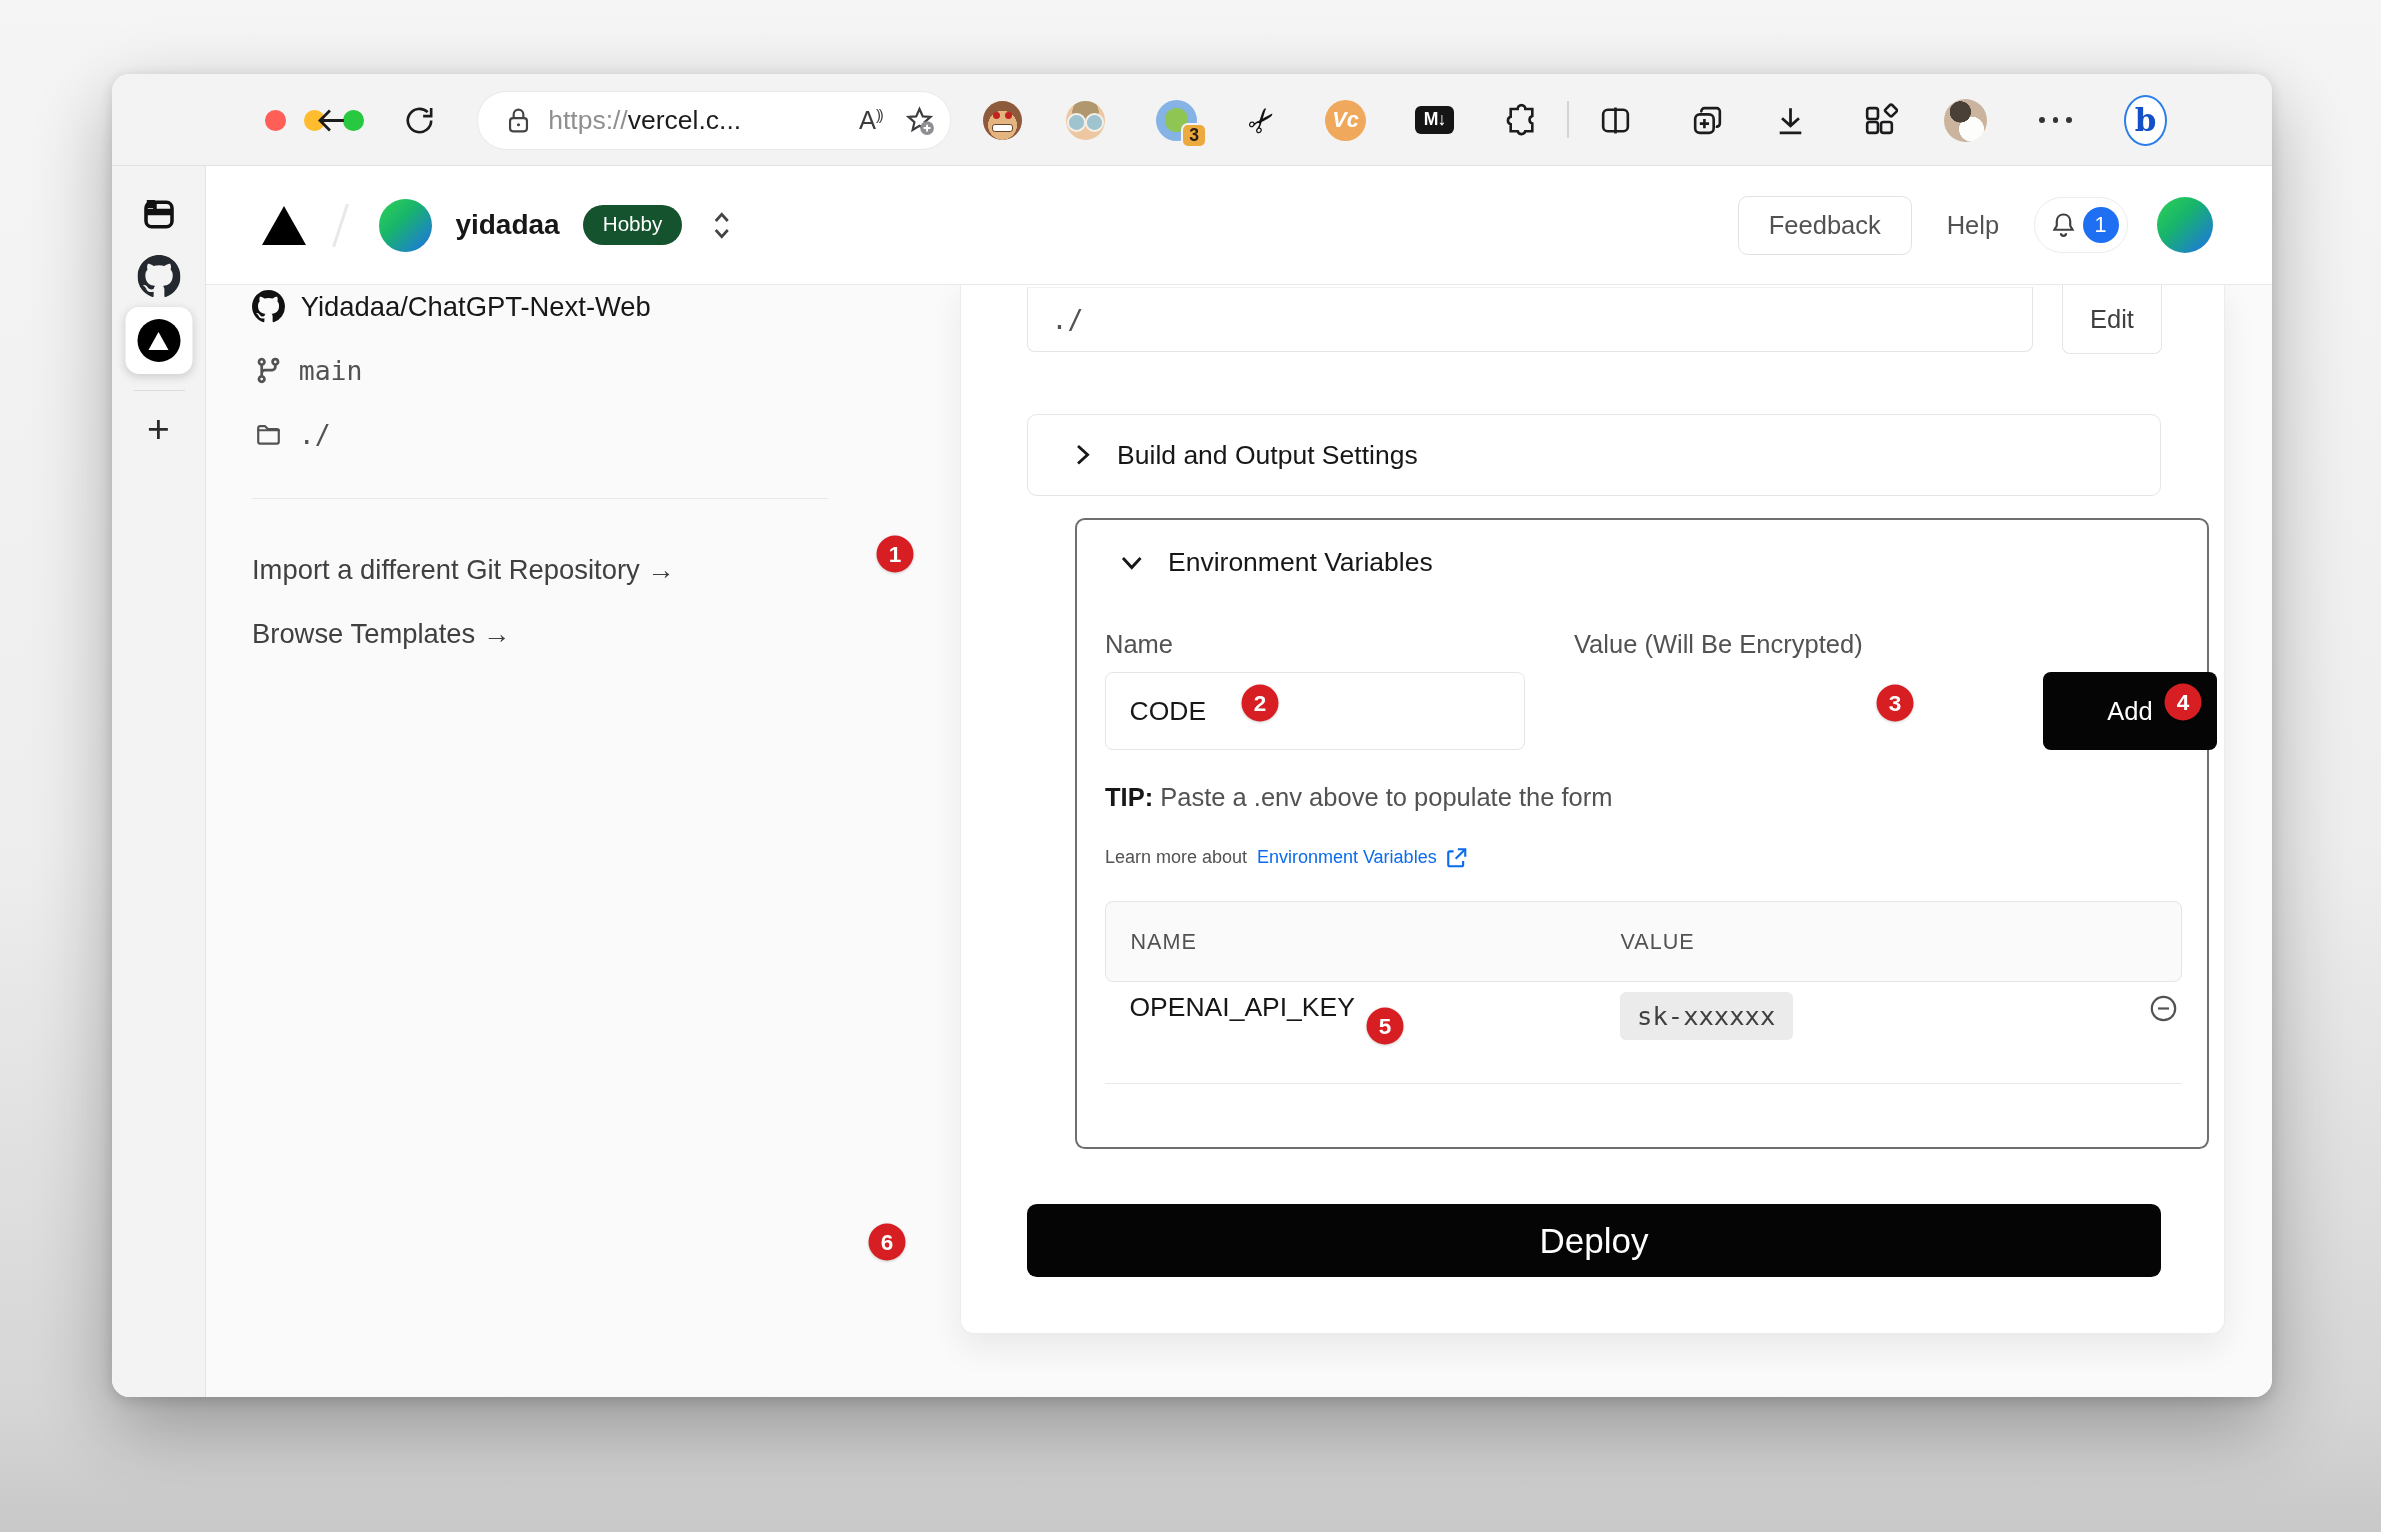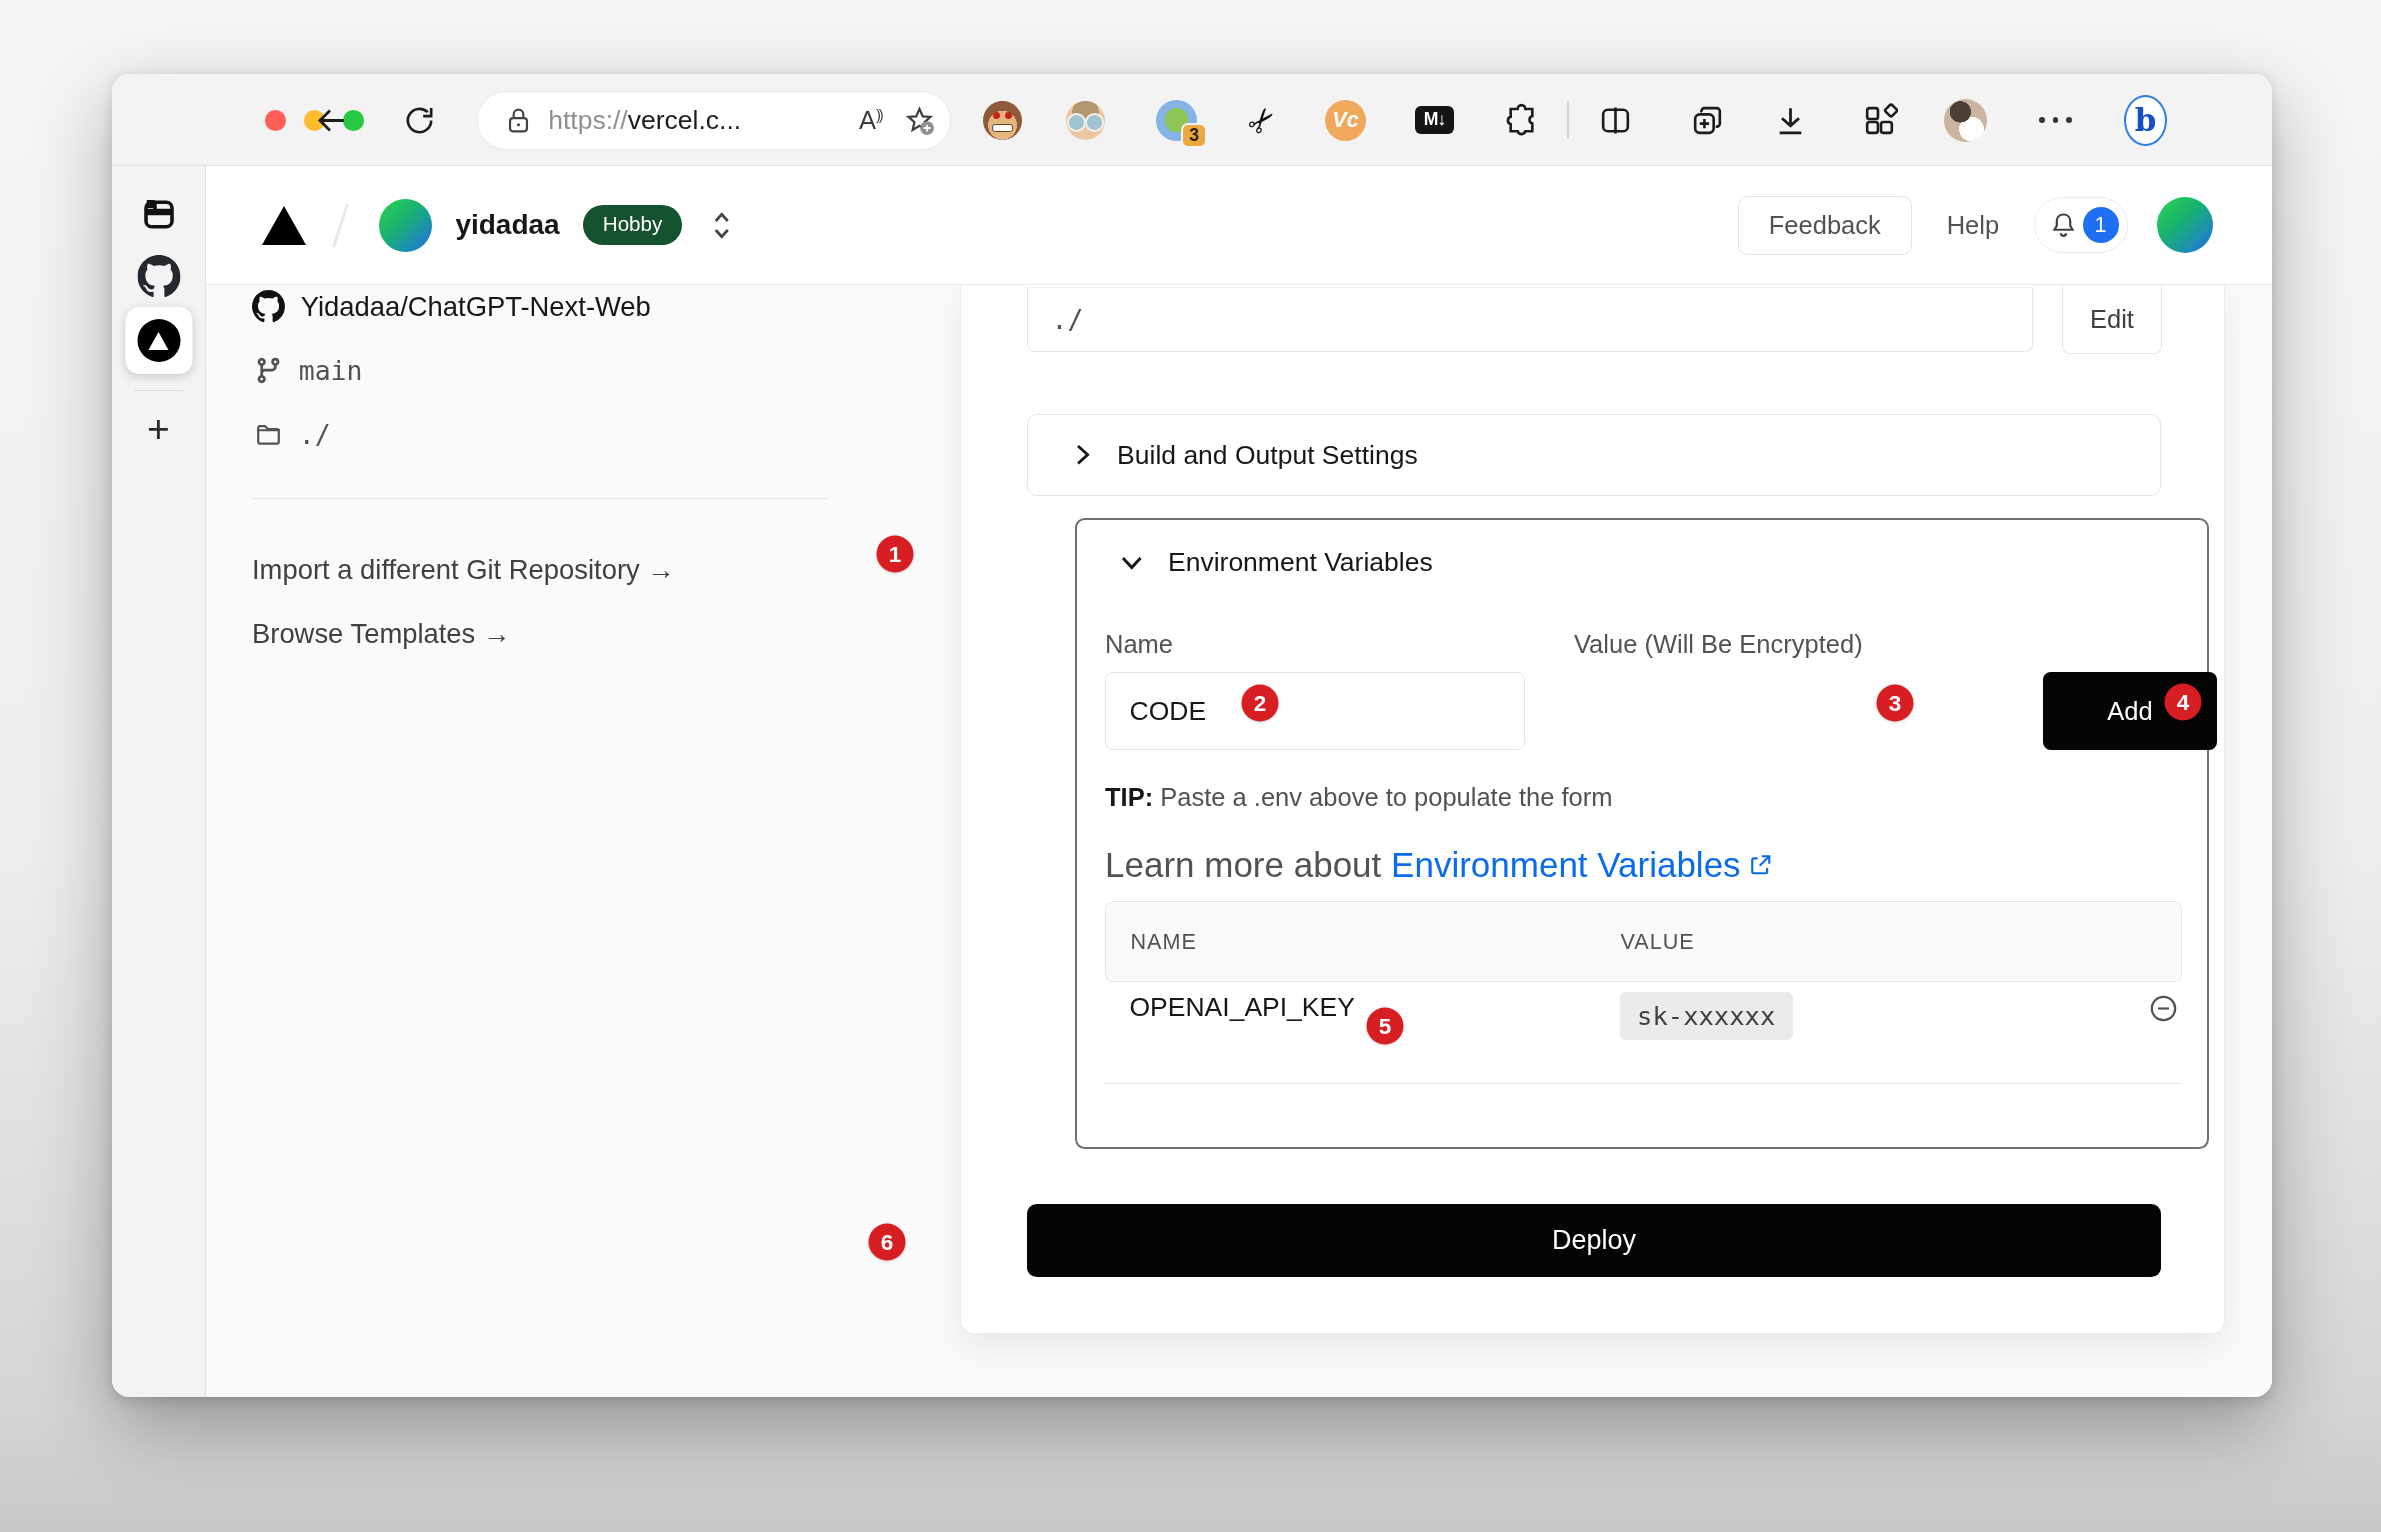--- a/index.html
+++ b/index.html
@@ -111,33 +111,33 @@
   .f-label { position:absolute; top:110px; font-size:25.5px; color:#525252; }
   .inputbox { position:absolute; background:#fff; border-radius:7.8px; display:flex; align-items:center; padding-left:23.5px;
     font-size:26.5px; color:#171717; }
   .code-input { left:28px; top:152px; width:420px; height:78px; border:1px solid #e5e5e5;text-align:right; }
   .value-input { left:497px; top:150px; width:421px; height:82px; border:2px solid #3f3f3f; }
   .caret { display:inline-block; width:2.9px; height:33px; background:#111; margin-left:1px; vertical-align:-5.9px; }
   .add-btn { position:absolute; left:966px; top:152px; width:174px; height:78px; background:#050505; border-radius:7.8px;
     color:#fff; font-size:25.5px; display:flex; align-items:center; justify-content:center; }
   .tip-line { position:absolute; left:28px; top:263px; font-size:25.5px; color:#525252; }
   .tip-line b { color:#171717; }
-  .learn-line { position:absolute; left:28px; top:325px; font-size:35px; color:#525252; display:flex; align-items:center; gap:9.8px; }
+  .learn-line { position:absolute; left:28px; top:325px; font-size:18px; color:#525252; display:flex; align-items:center; gap:9.8px; }
   .ext-link { color:#0a6bed; display:flex; align-items:center; gap:7.8px; }
   .env-table-head { position:absolute; left:28px; top:381px; width:1077px; height:81px; background:#fafafa;
     border:1px solid #e5e5e5; border-radius:7.8px; display:flex; align-items:center; }
   .th { font-size:21.6px; color:#525252; letter-spacing:1px; }
   .th-name { margin-left:24.5px; width:490px; } 
   .env-row { position:absolute; left:28px; top:472px; width:1077px; height:78px; display:flex; align-items:flex-start; }
   .env-row .rname { margin-left:24.5px; width:490px; font-size:26.5px; color:#171717; }
   .chip { background:#ebebeb; border-radius:5.9px; padding:8.8px 17.6px; font-size:25.5px; color:#404040; }
   .remove-btn { margin-left:auto; margin-right:2px; display:flex; }
   .env-divider { position:absolute; left:28px; top:563px; width:1077px; height:1px; background:#e8e8e8; }
   .deploy-btn { top:919px; height:73px; background:#050505; display:flex; align-items:center; justify-content:center;
-    color:#fff; font-size:27px; }
+    color:#fff; font-size:35px; }
 
   
   .badge { position:absolute; width:37px; height:37px; border-radius:50%; background:#d71e22; color:#fff;
     font-size:22.5px; font-weight:bold; display:flex; align-items:center; justify-content:center;
     transform:translate(-50%,-50%); z-index:60; box-shadow:0 1px 2.9px rgba(0,0,0,.2); }
   .b1{ left:689px; top:388px; } .b2{ left:1054px; top:537px; } .b3{ left:1689px; top:537px; }
   .b4{ left:1977px; top:536px; } .b5{ left:1179px; top:860px; } .b6{ left:681px; top:1076px; }
 
   svg { display:block; }
 </style>

